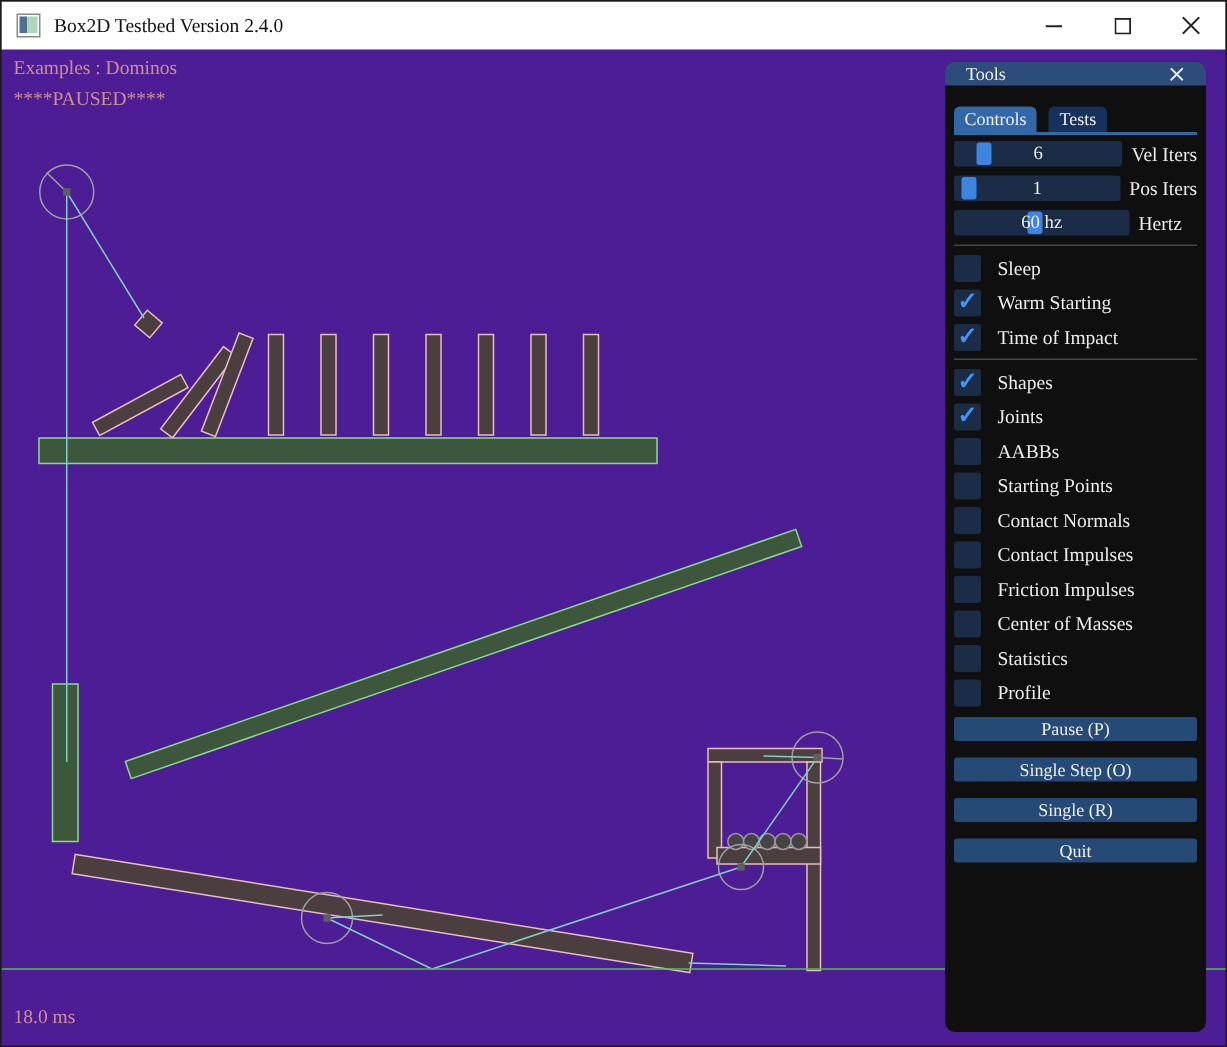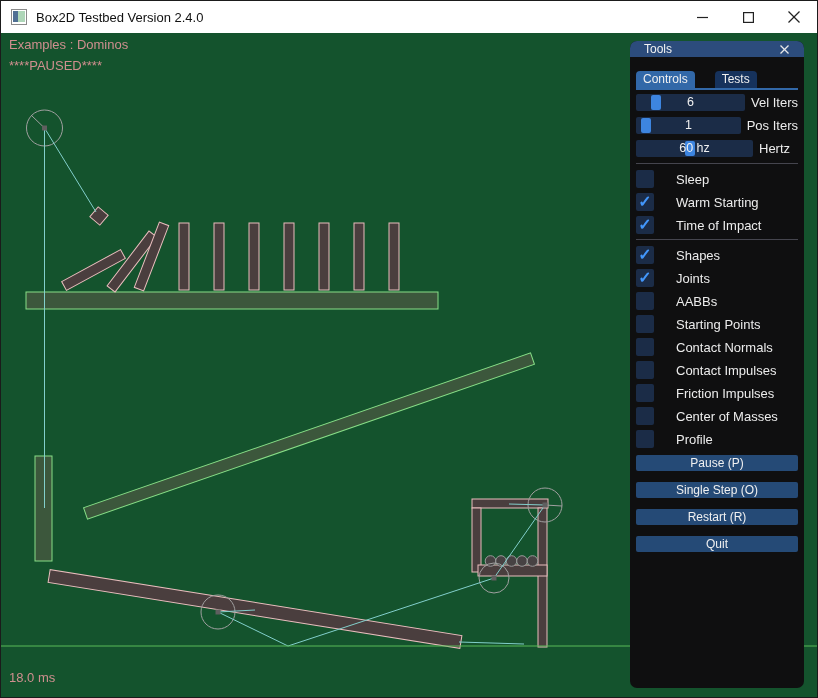--- a/index.html
+++ b/index.html
@@ -1,20 +1,20 @@
 <!DOCTYPE html>
 <html><head>
 <meta charset="utf-8">
 <style>
   * { margin:0; padding:0; box-sizing:border-box; }
   html,body { background:#1a1a1a; }
   body { font-family:"Liberation Sans", sans-serif; }
 
-  .window { position:relative; width:818px; height:698px; background:#14532d; overflow:hidden;
-            border:1px solid #1b1b1b; }
+  .window { position:relative; width:818px; height:698px; background:#4c1d95; overflow:hidden;
+            border:1px solid #1b1b1b;font-family:Liberation Serif, serif; }
 
   
   .titlebar { position:absolute; top:0; left:0; width:100%; height:32px; background:#ffffff;
               display:flex; align-items:center; z-index:30; }
   .app-icon { width:16px; height:16px; margin-left:10px; border:1px solid #8a8a8a; background:#fff;
               position:relative; overflow:hidden; }
   .app-icon .half-l { position:absolute; left:1px; top:1px; width:5px; height:11px; background:#4f6f93; }
   .app-icon .half-r { position:absolute; left:6px; top:1px; width:7px; height:11px; background:#aed6b8; }
   .title-text { margin-left:9px; font-size:13px; color:#111; }
   .win-controls { margin-left:auto; display:flex; height:100%; }
@@ -32,39 +32,39 @@
 
   
   .tools-panel { position:absolute; left:629px; top:40px; width:174px; height:647px;
                  background:#0f0f10; border-radius:7px; z-index:20; color:#ececec; font-size:13px; }
   .panel-titlebar { height:16px; background:#2c4c7c; border-radius:7px 7px 0 0;
                     display:flex; align-items:center; padding:0 14px; }
   .panel-title { font-size:12px; color:#f2f2f2; }
   .panel-close { margin-left:auto; width:12px; height:12px; display:flex; align-items:center; justify-content:center; }
   .panel-body { padding:0 6px; }
 
-  .tabs { display:flex; gap:20px; margin-top:14px; height:17px;text-align:right; }
+  .tabs { display:flex; gap:8px; margin-top:14px; height:17px;text-align:right; }
   .tab { padding:0 7px; font-size:12px; line-height:17px; color:#f0f0f0; background:#16325c; border-radius:4px 4px 0 0; }
   .tab.active { background:#3268a8; }
   .tab-underline { height:2px; background:#3268a8; margin:0 -0px; }
 
   .sliders { margin-top:4px; }
   .slider-row { display:flex; align-items:center; height:17px; margin-bottom:6px; }
   .slider-track { position:relative; width:117px; height:17px; background:#1b2c47; border-radius:2px; }
   .slider-handle { position:absolute; top:1px; bottom:1px; width:10px; background:#3d85e0; border-radius:2px; }
   .slider-value { position:absolute; inset:0; text-align:center; line-height:17px; font-size:12.5px; color:#f0f0f0; }
   .slider-label { margin-left:6px; font-size:13px; color:#ececec; white-space:nowrap; }
 
   .separator { height:1px; background:#45454e; margin:3px 0 6px 0; }
 
   .cb-group { }
   .cb-row { display:flex; align-items:center; height:18px; margin-bottom:5px; }
   .cb-box { width:18px; height:18px; background:#1b2c47; border-radius:2px; position:relative; flex:0 0 auto; }
   .cb-check { position:absolute; inset:0; color:#4296fa; font-size:16px; font-weight:bold; line-height:17px; text-align:center; }
-  .cb-label { margin-left:22px; font-size:13px; color:#ececec; white-space:nowrap; }
+  .cb-label { margin-left:11px; font-size:13px; color:#ececec; white-space:nowrap; }
 
   .btn-stack { margin-top:7px; }
   .panel-btn { height:16px; line-height:16px; background:#254a76; border-radius:2px; text-align:center;
                font-size:12px; color:#f0f0f0; margin-bottom:11px; }
 </style>
 </head>
 <body>
 
 <div class="window">
 
@@ -253,25 +253,29 @@
           <div class="cb-row">
             <div class="cb-box"></div>
             <div class="cb-label">Friction Impulses</div>
           </div>
           <div class="cb-row">
             <div class="cb-box"></div>
             <div class="cb-label">Center of Masses</div>
           </div>
           <div class="cb-row">
             <div class="cb-box"></div>
+            <div class="cb-label">Statistics</div>
+          </div>
+          <div class="cb-row">
+            <div class="cb-box"></div>
             <div class="cb-label">Profile</div>
           </div>
         </div>
       <div class="btn-stack" id="btn-stack">
           <div class="panel-btn">Pause (P)</div>
           <div class="panel-btn">Single Step (O)</div>
-          <div class="panel-btn">Restart (R)</div>
+          <div class="panel-btn">Single (R)</div>
           <div class="panel-btn">Quit</div>
         </div>
     </div>
   </div>
 
 </div>
 
 </body></html>

